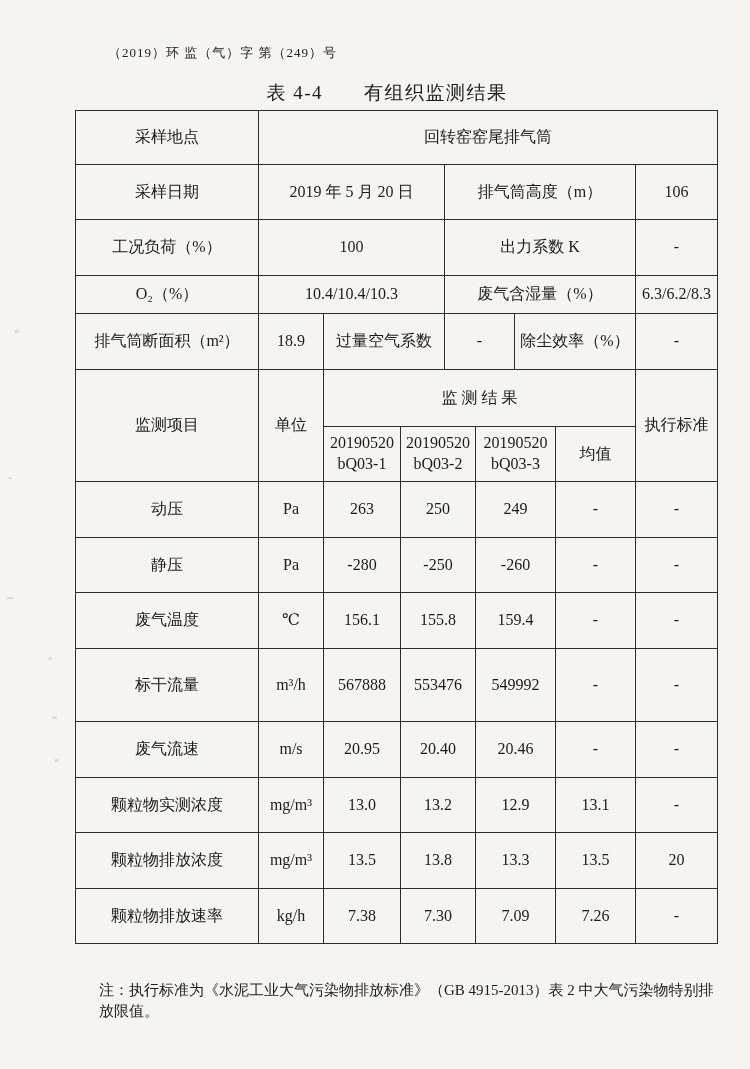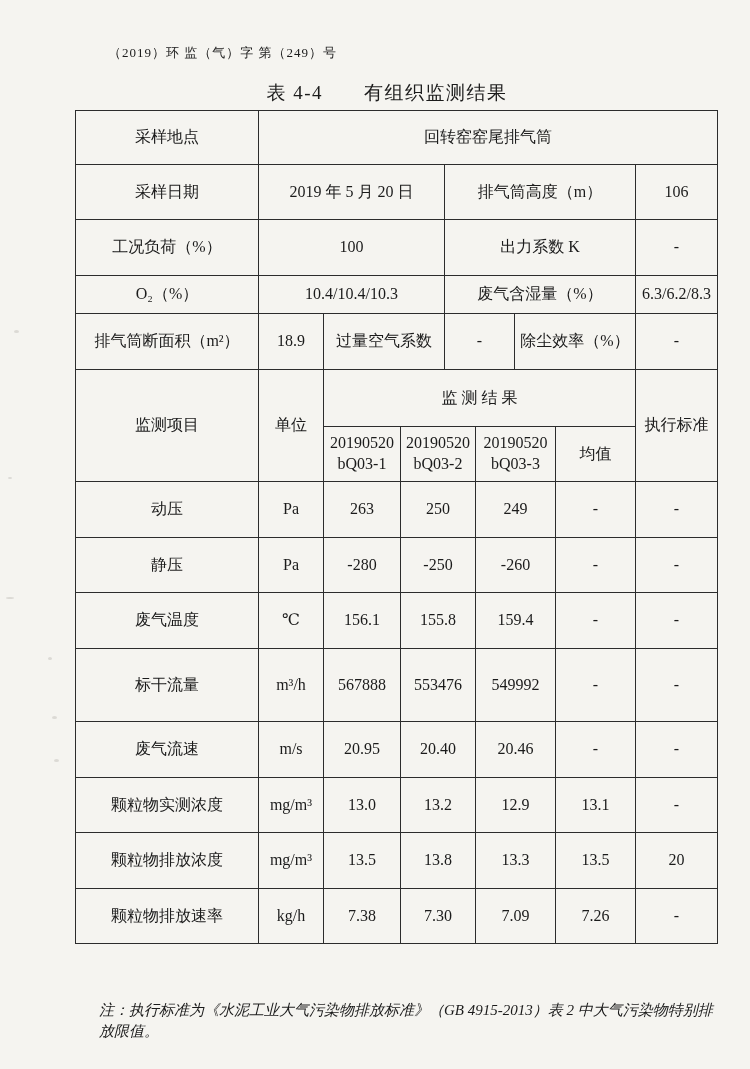--- a/index.html
+++ b/index.html
@@ -25,22 +25,22 @@
     width:642px; border-collapse:collapse; table-layout:fixed;
   }
   table.report td {
     border:1.6px solid #2c2c2c;
     text-align:center; vertical-align:middle;
     font-size:16px; line-height:1.3; padding:0 2px;
     overflow:hidden;
   }
   td.sample-id { font-size:15px;margin-left:22px; }
   .footnote {
-    position:absolute; top:1000px; left:99px; width:620px;
-    font-size:15px; line-height:1.4;font-style:italic;
+    position:absolute; top:980px; left:99px; width:620px;
+    font-size:15px; line-height:1.4;
   }
   .speck {
     position:absolute; background:#c6c5c0; border-radius:50%;
     opacity:.55;
   }
 </style>
 </head>
 <body>
 
 <div class="doc-header">

